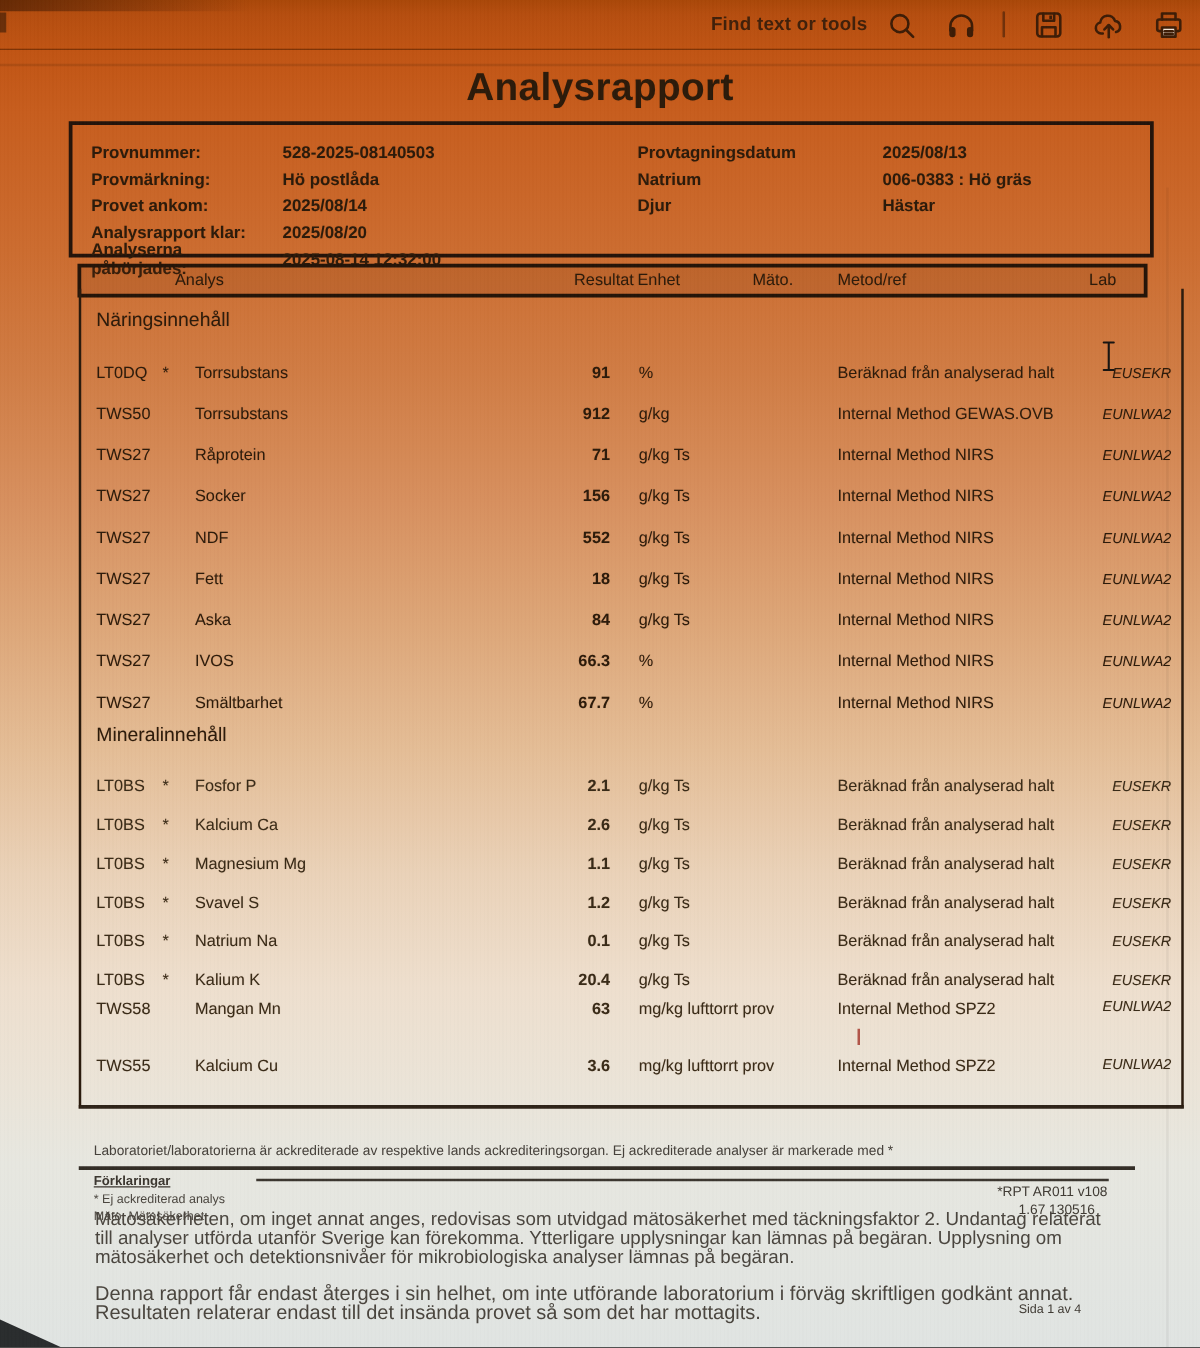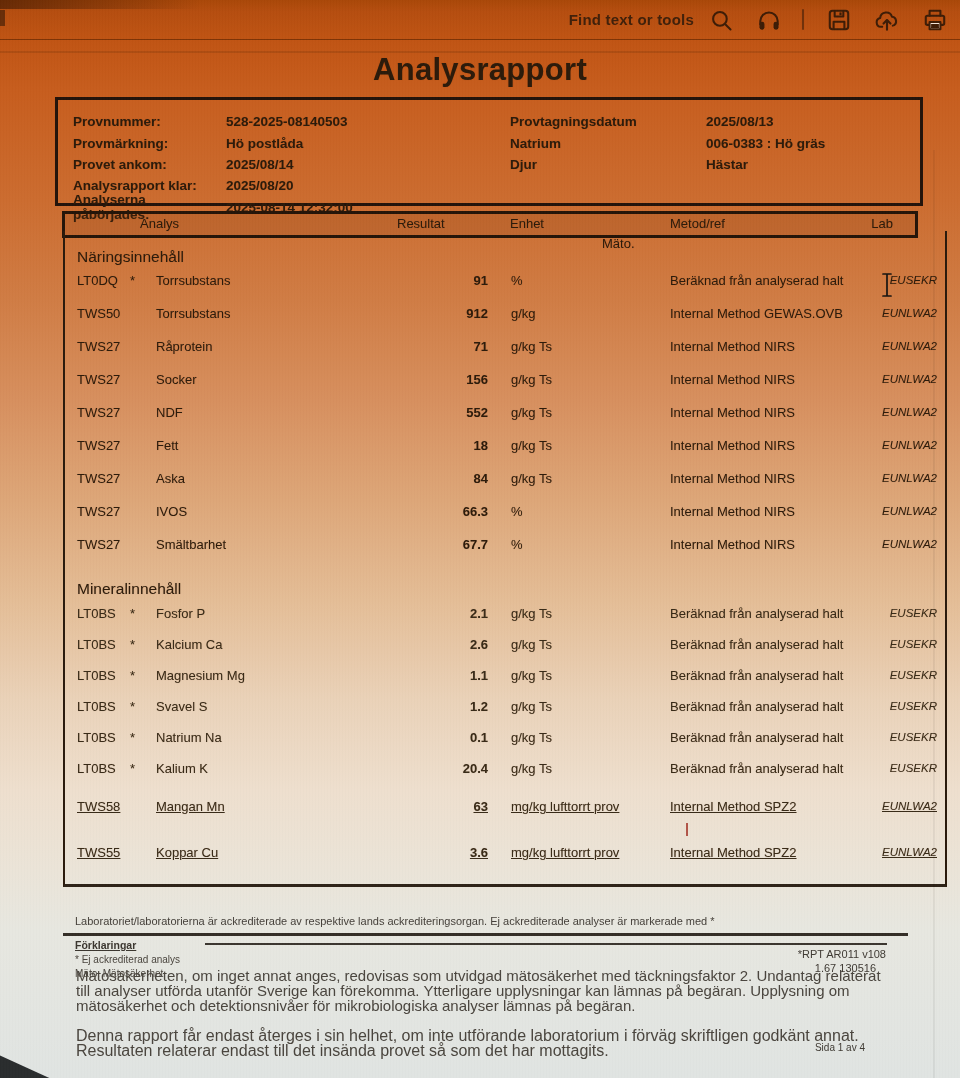--- a/index.html
+++ b/index.html
@@ -36,34 +36,34 @@
   .info-col.l{left:15px;}
   .info-col.r{left:452px;}
   .info-row{height:21.4px;display:flex;align-items:center;}
   .info-col.l .i-label{display:inline-block;width:153px;}
   .info-col.r .i-label{display:inline-block;width:196px;}
   
   .thead{position:absolute;left:62px;top:211px;width:856px;height:27px;
     border:3px solid #241408;box-sizing:border-box;background:rgba(110,50,10,.16);font-size:13px;}
   .thead span{position:absolute;top:2px;}
   .th-analys{left:75px;}
-  .th-res{left:332px;width:70px;text-align:left;}
+  .th-res{left:372px;width:70px;text-align:right;}
   .th-enhet{left:445px;}
-  .th-mato{left:537px;margin-top:20px;}
+  .th-mato{left:537px;}
   .th-metod{left:605px;}
   .th-lab{right:22px;}
   
   .tbody{position:absolute;left:63px;top:231px;width:884px;height:656px;
     border-left:2.5px solid #2a1a0c;border-right:2.5px solid #2a1a0c;border-bottom:3px solid #2e2318;
     box-sizing:border-box;display:flex;flex-direction:column;font-size:13px;}
   .sec{height:42px;box-sizing:border-box;padding:17px 0 0 12px;font-size:15.5px;}
   .sec2{height:36px;padding-top:10px;}
-  .row{height:33px;box-sizing:border-box;display:flex;align-items:flex-start;padding:0 8px 0 12px;line-height:1.25;}
+  .row{height:33px;box-sizing:border-box;display:flex;align-items:flex-end;padding:0 8px 0 12px;line-height:1.25;}
   .row.compact{height:31px;color:#382a17;}
-  .row.tall{height:46px;align-items:flex-start;padding-top:7px;text-decoration:underline;}
+  .row.tall{height:46px;align-items:flex-start;padding-top:7px;}
   .c-code{width:53px;}
   .c-star{width:26px;}
   .c-name{flex:0 0 255px;}
   .c-res{width:77px;text-align:right;font-weight:700;}
   .c-sp{width:23px;}
   .c-unit{width:110px;}
   .c-sp2{width:49px;}
   .c-meth{width:165px;white-space:nowrap;overflow:visible;}
   .c-lab{flex:1;text-align:right;font-style:italic;font-size:11.5px;white-space:nowrap;}
   
@@ -361,21 +361,21 @@
       <span class="c-res">63</span>
       <span class="c-sp"></span>
       <span class="c-unit">mg/kg lufttorrt prov</span>
       <span class="c-sp2"></span>
       <span class="c-meth">Internal Method SPZ2</span>
       <span class="c-lab">EUNLWA2</span>
     </div>
       <div class="row compact tall">
       <span class="c-code">TWS55</span>
       <span class="c-star"></span>
-      <span class="c-name">Koppar Cu</span>
+      <span class="c-name">Kalcium Cu</span>
       <span class="c-res">3.6</span>
       <span class="c-sp"></span>
       <span class="c-unit">mg/kg lufttorrt prov</span>
       <span class="c-sp2"></span>
       <span class="c-meth">Internal Method SPZ2</span>
       <span class="c-lab">EUNLWA2</span>
     </div>
     </div>
 
   <div class="f-accr">Laboratoriet/laboratorierna är ackrediterade av respektive lands ackrediteringsorgan. Ej ackrediterade analyser är markerade med *</div>

